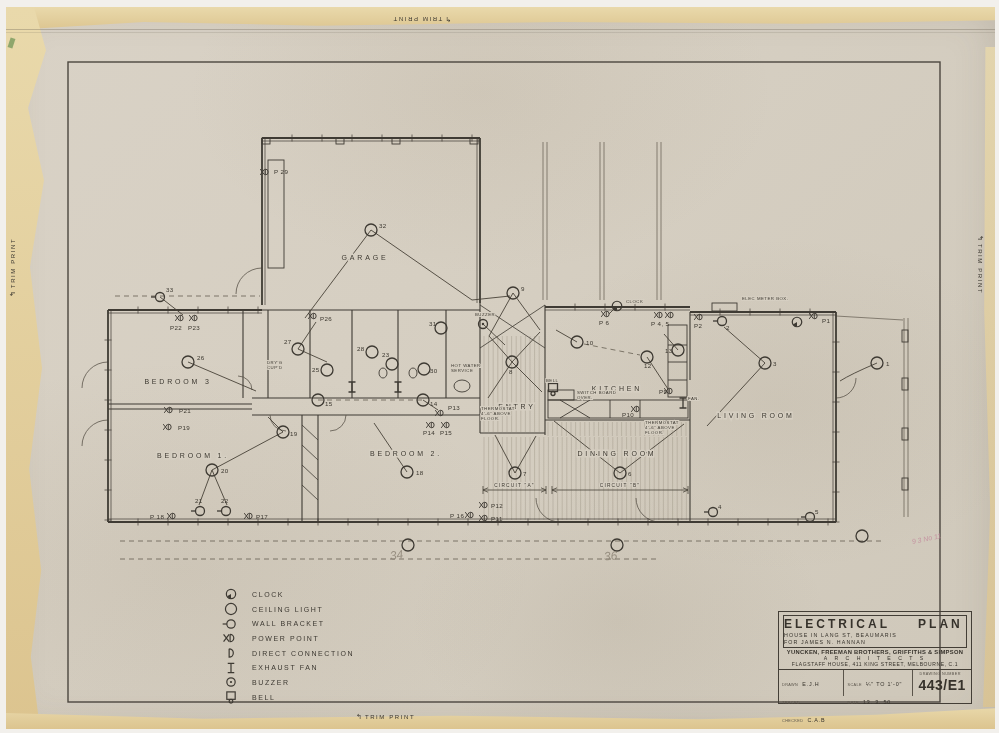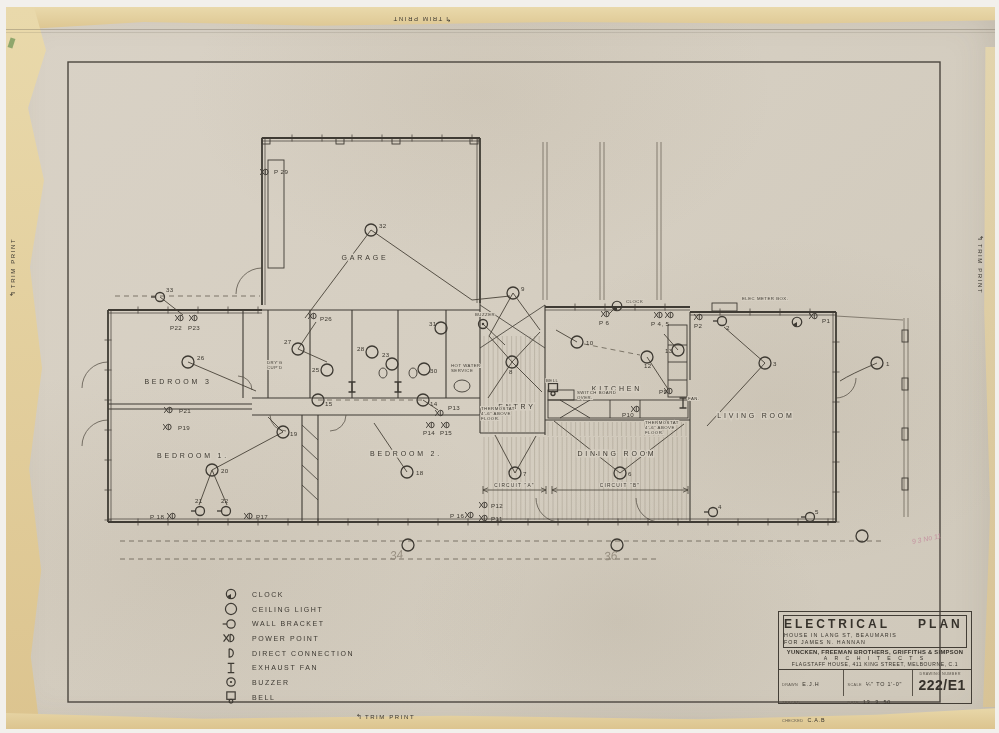--- a/index.html
+++ b/index.html
@@ -711,19 +711,19 @@
           <div><span class="lab">DRAWN</span><span class="val">E.J.H</span></div>
           <div><span class="lab">TRACED</span><span class="val"></span></div>
           <div><span class="lab">CHECKED</span><span class="val">C.A.B</span></div>
         </div>
         <div class="tb-col c2">
           <div><span class="lab">SCALE</span><span class="val">¼" TO 1'-0"</span></div>
           <div><span class="lab">DATE</span><span class="val">13. 3. 50</span></div>
         </div>
         <div class="tb-col c3">
           <div class="lab">DRAWING NUMBER</div>
-          <div class="tb-number">222/E1</div>
+          <div class="tb-number">443/E1</div>
         </div>
       </div>
     </div>
 
   </div>
 </div>
 
 </body></html>

